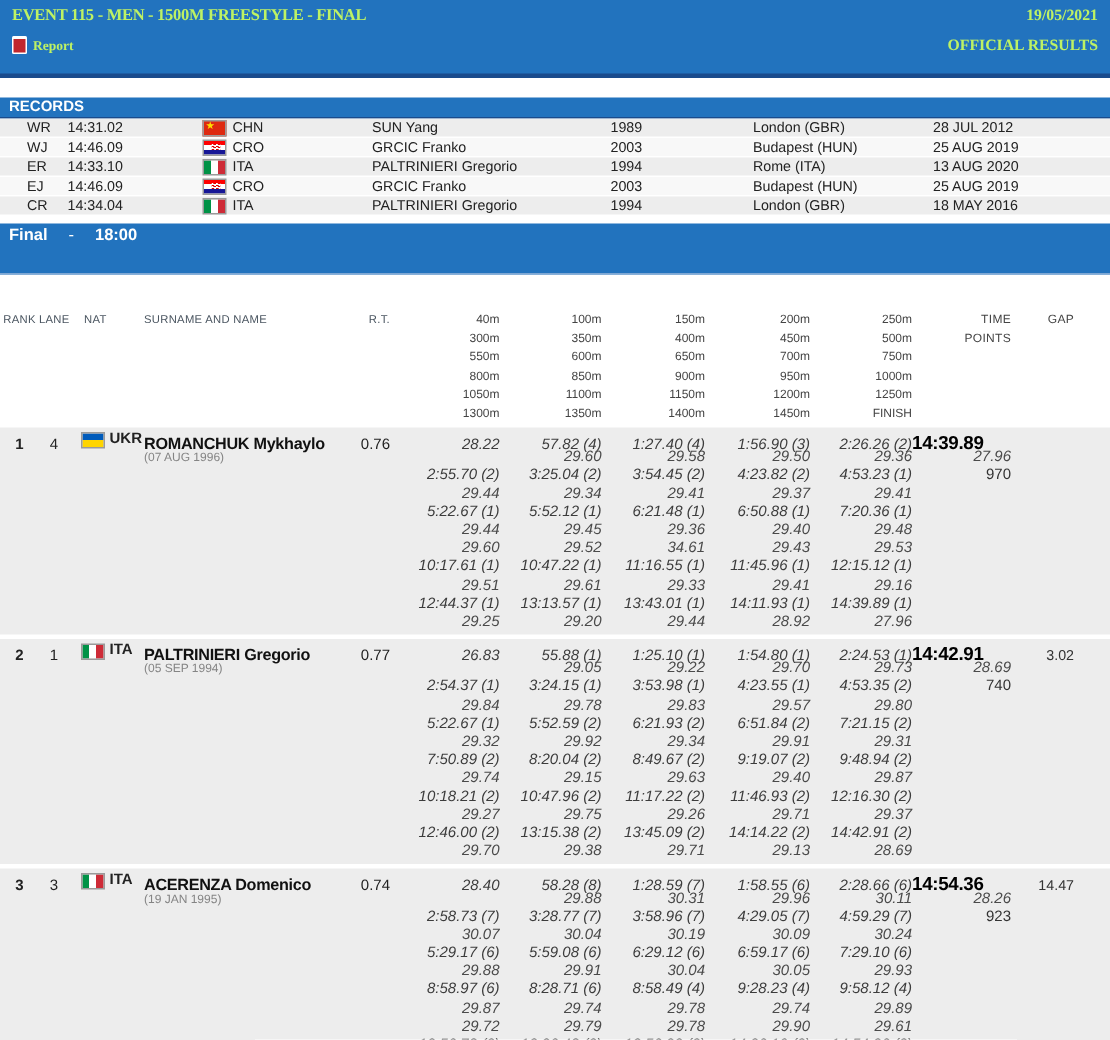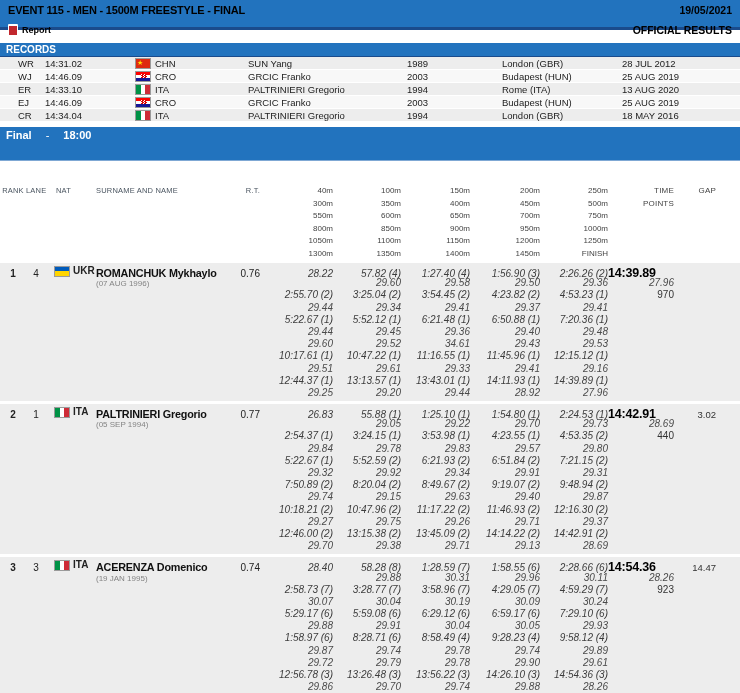--- a/index.html
+++ b/index.html
@@ -8,21 +8,21 @@
     --block-bg:#EDEDED;
     --row-alt:#F8F8F8;
   }
   *{box-sizing:border-box;margin:0;padding:0;}
   html,body{width:740px;background:#fff;}
   body{
     font-family:"Liberation Sans", sans-serif;
     width:740px;height:693px;overflow:hidden;color:#222;
   }
   
-  .topbar{background:var(--blue);border-bottom:3px solid var(--navy);height:30px;color:#000000;}
+  .topbar{background:var(--blue);border-bottom:3px solid var(--navy);height:52px;color:#bef264;font-family:Liberation Serif, serif;}
   .topbar-row{display:flex;justify-content:space-between;align-items:center;padding:0 8px;height:20px;}
   .event-title{font-size:11px;font-weight:bold;letter-spacing:-0.2px;}
   .event-date{font-size:10.5px;font-weight:bold;}
   .report{display:flex;align-items:center;gap:4px;cursor:pointer;}
   .report-label{font-size:9px;font-weight:bold;}
   .pdf-icon{width:10px;height:12px;background:#fff;position:relative;display:inline-block;border-radius:1px;}
   .pdf-icon::after{content:"";position:absolute;left:1px;top:2px;right:1px;bottom:1px;background:#C1272D;}
   .status-label{font-size:10.5px;font-weight:bold;}
   
   .bar{background:var(--blue);color:#fff;font-weight:bold;padding:1px 6px;}
@@ -445,21 +445,21 @@
             <span class="c"></span>
             <span class="c"></span>
             <span class="c"></span>
             <span class="c"></span>
             <span class="c"></span>
             <span class="c split">2:54.37 (1)</span>
             <span class="c split">3:24.15 (1)</span>
             <span class="c split">3:53.98 (1)</span>
             <span class="c split">4:23.55 (1)</span>
             <span class="c split">4:53.35 (2)</span>
-            <span class="c points">440</span>
+            <span class="c points">740</span>
             <span class="c"></span>
           </div>
           <div class="line">
             <span class="c"></span>
             <span class="c"></span>
             <span class="c"></span>
             <span class="c"></span>
             <span class="c"></span>
             <span class="c lap">29.84</span>
             <span class="c lap">29.78</span>
@@ -669,21 +669,21 @@
             <span class="c lap">29.93</span>
             <span class="c"></span>
             <span class="c"></span>
           </div>
           <div class="line">
             <span class="c"></span>
             <span class="c"></span>
             <span class="c"></span>
             <span class="c"></span>
             <span class="c"></span>
-            <span class="c split">1:58.97 (6)</span>
+            <span class="c split">8:58.97 (6)</span>
             <span class="c split">8:28.71 (6)</span>
             <span class="c split">8:58.49 (4)</span>
             <span class="c split">9:28.23 (4)</span>
             <span class="c split">9:58.12 (4)</span>
             <span class="c"></span>
             <span class="c"></span>
           </div>
           <div class="line">
             <span class="c"></span>
             <span class="c"></span>

